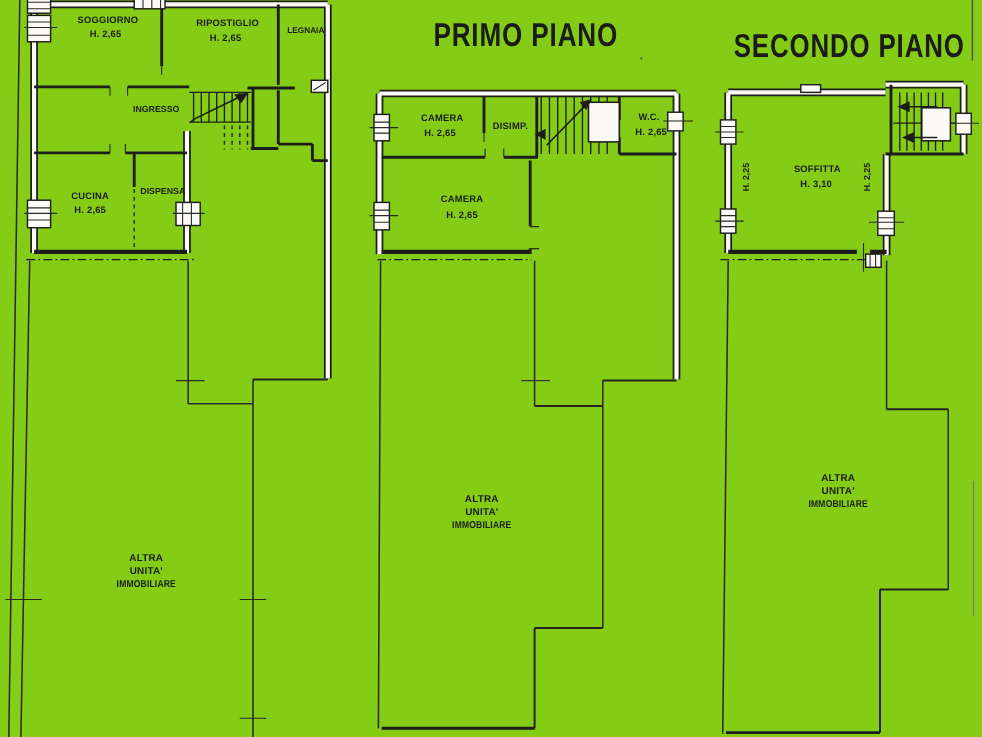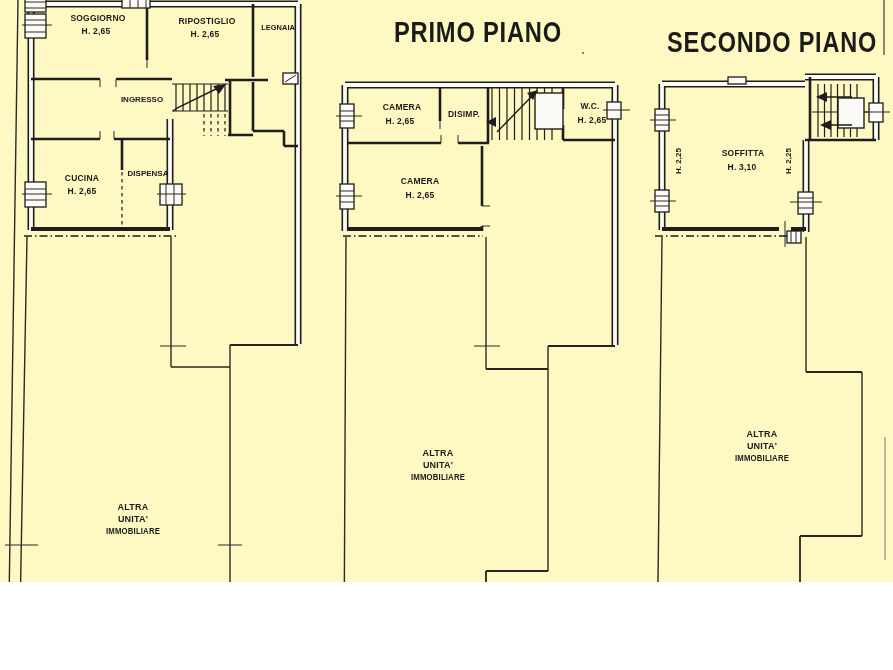--- a/index.html
+++ b/index.html
@@ -1,16 +1,16 @@
 <!DOCTYPE html>
 <html><head>
 <meta charset="utf-8">
 <style>
   html,body{margin:0;padding:0;background:#ffffff;}
-  .page{position:relative;width:893px;height:582px;background:#fef9c3;overflow:hidden;
+  .page{position:relative;width:893px;height:670px;background:#84cc16;overflow:hidden;
         font-family:"Liberation Sans",sans-serif;}
   svg{position:absolute;left:0;top:0;}
   
   .dwo{stroke:#1d1d1b;stroke-width:7;fill:none;}
   .dwi{stroke:#fbfaf6;stroke-width:3.8;fill:none;}
   .w25{stroke:#1d1d1b;stroke-width:2.6;fill:none;}
   .w3{stroke:#1d1d1b;stroke-width:4;fill:none;}
   .w18{stroke:#242422;stroke-width:1.8;fill:none;}
   .thin{stroke:#2a2a27;stroke-width:1.4;fill:none;}
   .tick{stroke:#2a2a27;stroke-width:1;fill:none;}

